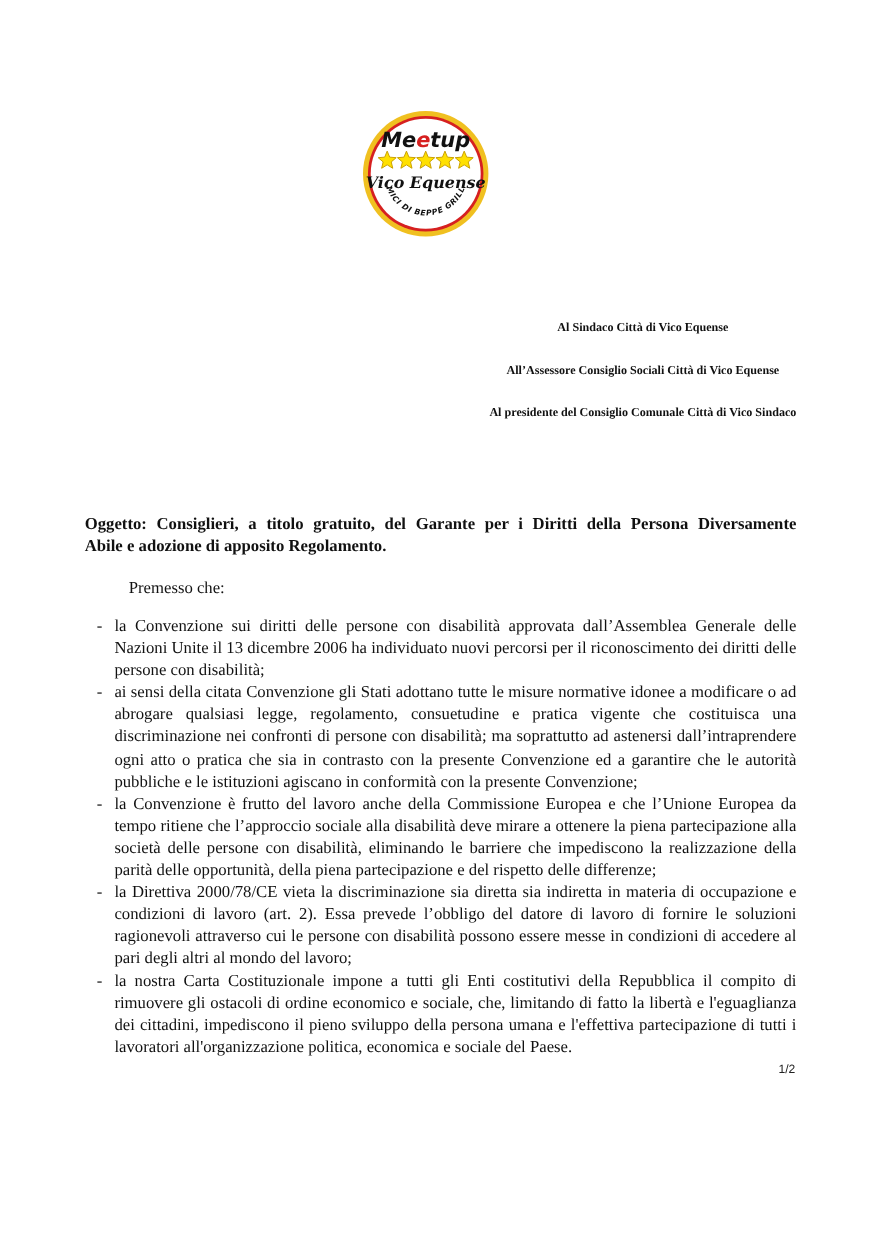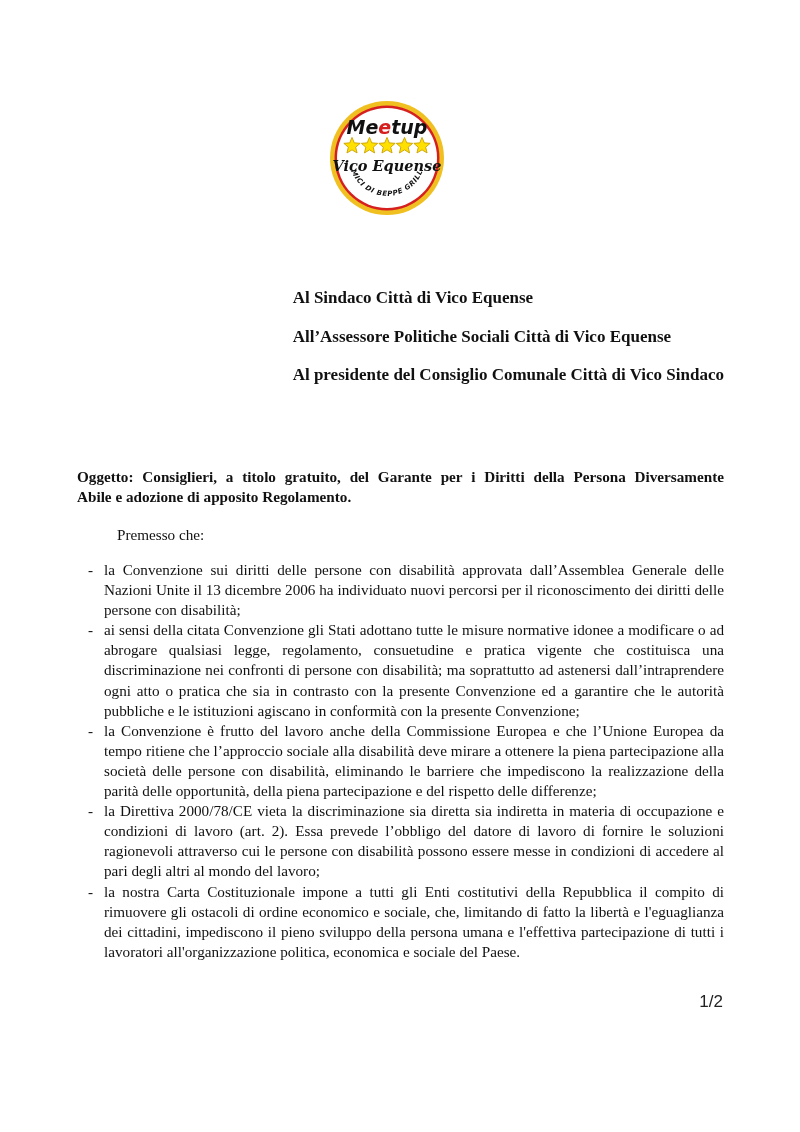--- a/index.html
+++ b/index.html
@@ -20,23 +20,23 @@
       left: 327px;
       top: 98px;
       width: 120px;
       height: 120px;
       font-style: italic;
     }
     .recipients {
       position: absolute;
       right: 76px;
       top: 288px;
-      text-align: left;
+      text-align: center;
       font-weight: bold;
-      font-size: 17px;
+      font-size: 11px;
     }
     .recipient {
       height: 38.5px;
       line-height: 20px;
       white-space: nowrap;
     }
     .subject {
       position: absolute;
       left: 77px;
       top: 467px;
@@ -84,23 +84,23 @@
       transform: translateX(-100%);
     }
     .bullet-text {
       display: block;
       text-align: justify;
       text-align-last: left;
     }
     .page-number {
       position: absolute;
       right: 77px;
-      top: 992px;
+      top: 966px;
       font-family: "Liberation Sans", sans-serif;
-      font-size: 17px;
+      font-size: 11px;
       color: #222222;
     }
   </style>
 </head>
 <body>
 
 <div class="logo">
   <svg width="120" height="120" viewBox="0 0 120 120">
     <defs>
       <path id="arcPath" d="M 24 72 A 38 38 0 0 0 96 72" fill="none"></path>
@@ -120,21 +120,21 @@
       </g>
     <text x="60" y="73" text-anchor="middle" font-family="DejaVu Serif, serif" font-weight="bold" font-size="14.5" fill="#111">Vico Equense</text>
     <text font-family="DejaVu Sans, sans-serif" font-weight="bold" font-size="7" fill="#111" letter-spacing="0.6">
       <textPath href="#arcPath" startOffset="50%" text-anchor="middle">AMICI DI BEPPE GRILLO</textPath>
     </text>
   </svg>
 </div>
 
 <div class="recipients">
   <div class="recipient">Al Sindaco Città di Vico Equense</div>
-  <div class="recipient">All’Assessore Politiche Sociali Città di Vico Equense</div>
+  <div class="recipient">All’Assessore Consiglio Sociali Città di Vico Equense</div>
   <div class="recipient">Al presidente del Consiglio Comunale Città di Vico Sindaco</div>
 </div>
 
 <div class="subject">
   <span class="subject-line1">Oggetto: Consiglieri, a titolo gratuito, del Garante per i Diritti della Persona Diversamente</span>
   <span>Abile e adozione di apposito Regolamento.</span>
 </div>
 
 <div class="premesso">Premesso che:</div>
 

